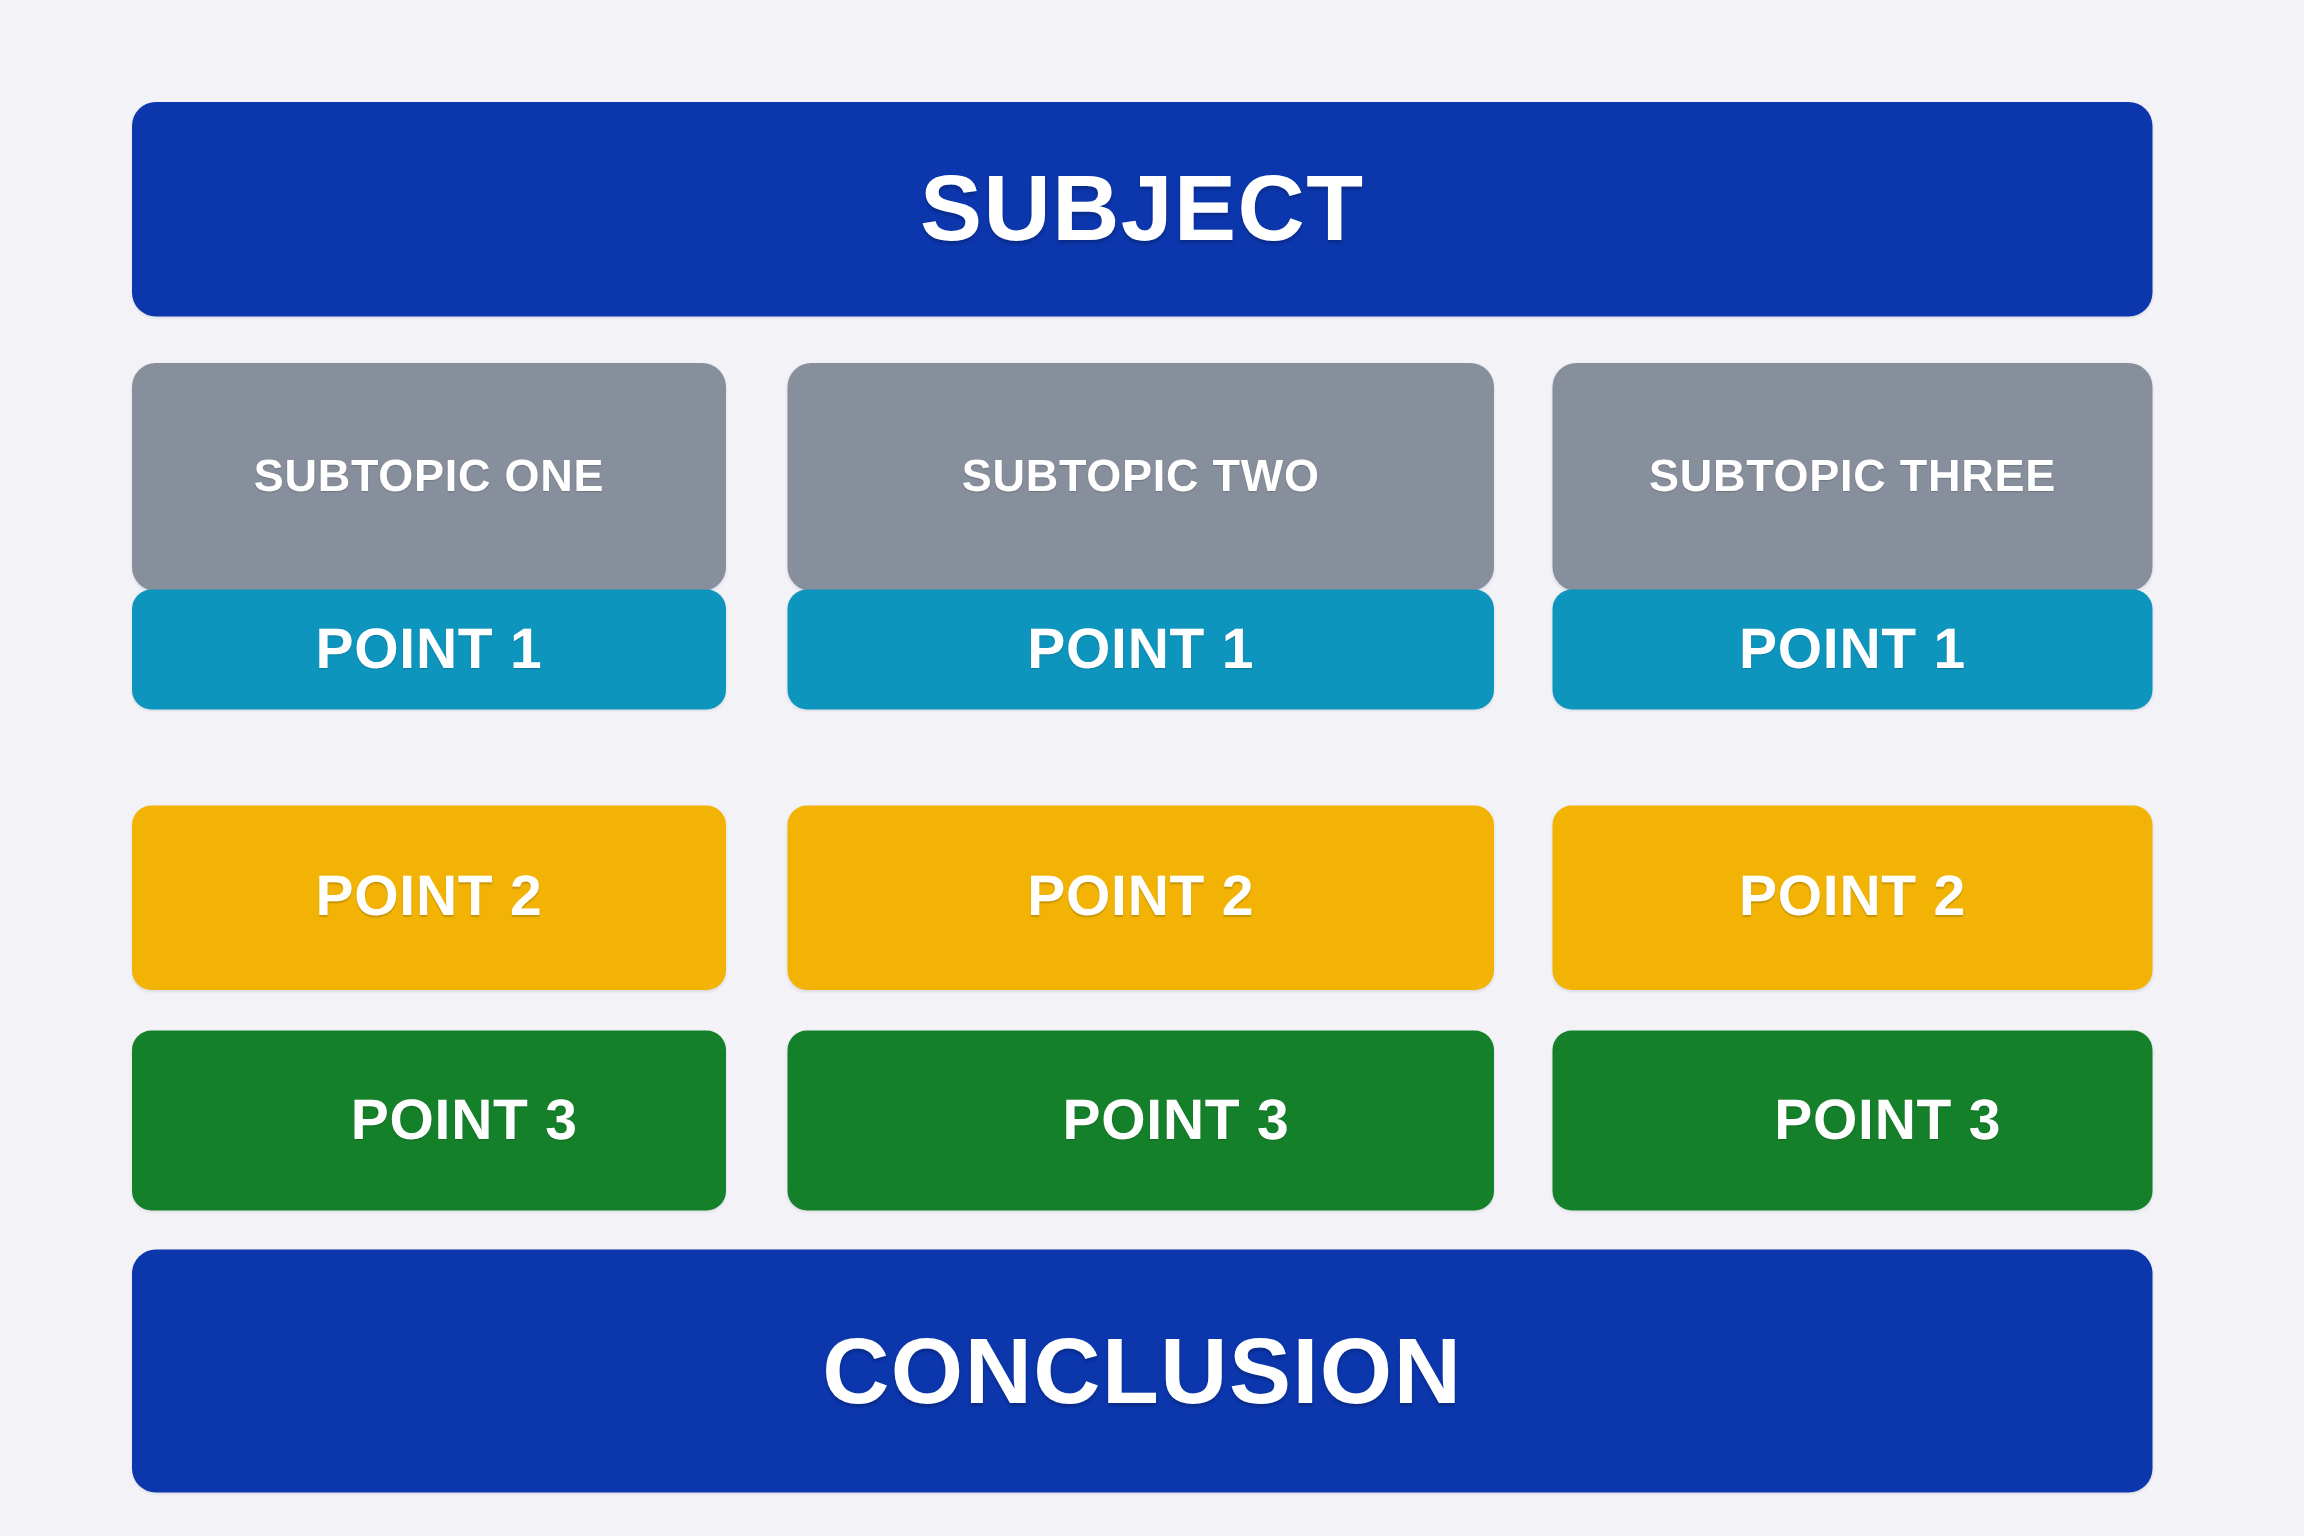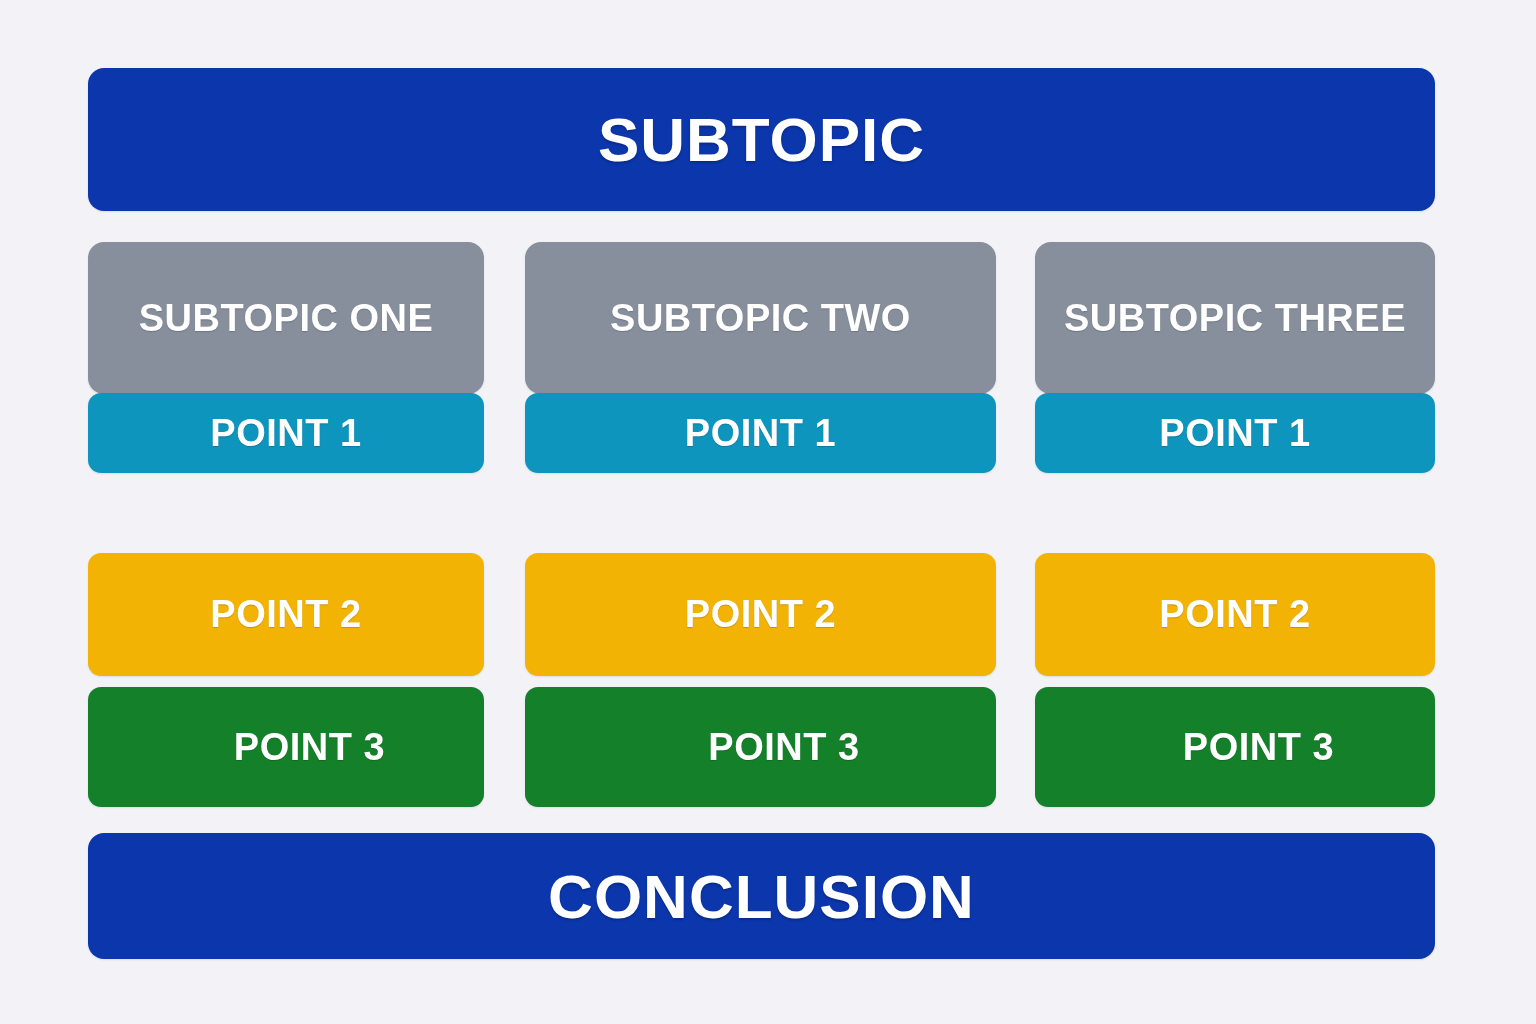--- a/index.html
+++ b/index.html
@@ -48,60 +48,60 @@
     font-size: 62px;
     letter-spacing: 1px;
     text-shadow: 0 2px 2px rgba(0,0,0,0.20);
   }
   .banner-subject {
     top: 68px;
     height: 143px;
   }
   .banner-conclusion {
     top: 833px;
-    height: 126px;
+    height: 162px;
   }
 
   
   .row {
     position: absolute;
     left: 0;
     width: 1536px;
     height: 0;
   }
 
   
   .col-1 { left: 88px;   width: 396px; }
   .col-2 { left: 525px;  width: 471px; }
   .col-3 { left: 1035px; width: 400px; }
 
   
-  .r-subtopic .block { top: 242px; height: 152px; font-size: 38px; }
+  .r-subtopic .block { top: 242px; height: 152px; font-size: 30px; }
   .r-point1   .block { top: 393px; height: 80px; font-size: 38px; }
   .r-point2   .block { top: 537px; height: 123px; font-size: 38px; }
   .r-point3   .block { top: 687px; height: 120px; font-size: 38px; }
 
   
   .c-subtopic { background: #878e9c; border-radius: 16px; }
   .c-point1   { background: #0d95be; border-radius: 13px; }
-  .c-point2   { background: #f2b304; border-radius: 13px; margin-top: 16px; }
+  .c-point2   { background: #f2b304; border-radius: 13px; }
   .c-point3   { background: #15802a; border-radius: 13px; padding-left: 47px; }
 
   .label {
     display: block;
     white-space: nowrap;
   }
 </style>
 </head>
 <body>
 
 <div class="canvas">
 
   <div class="block banner banner-subject">
-    <span class="label">SUBTOPIC</span>
+    <span class="label">SUBJECT</span>
   </div>
 
   <div class="row r-subtopic">
     <div class="block c-subtopic col-1">
       <span class="label">SUBTOPIC ONE</span>
     </div>
     <div class="block c-subtopic col-2">
       <span class="label">SUBTOPIC TWO</span>
     </div>
     <div class="block c-subtopic col-3">

